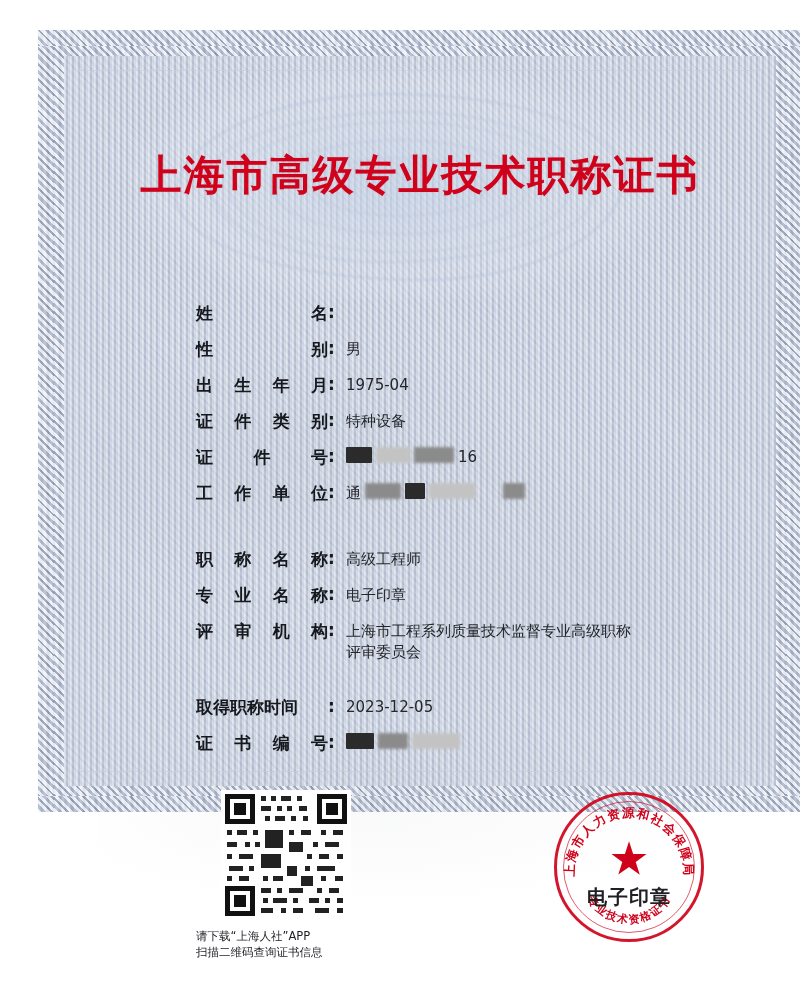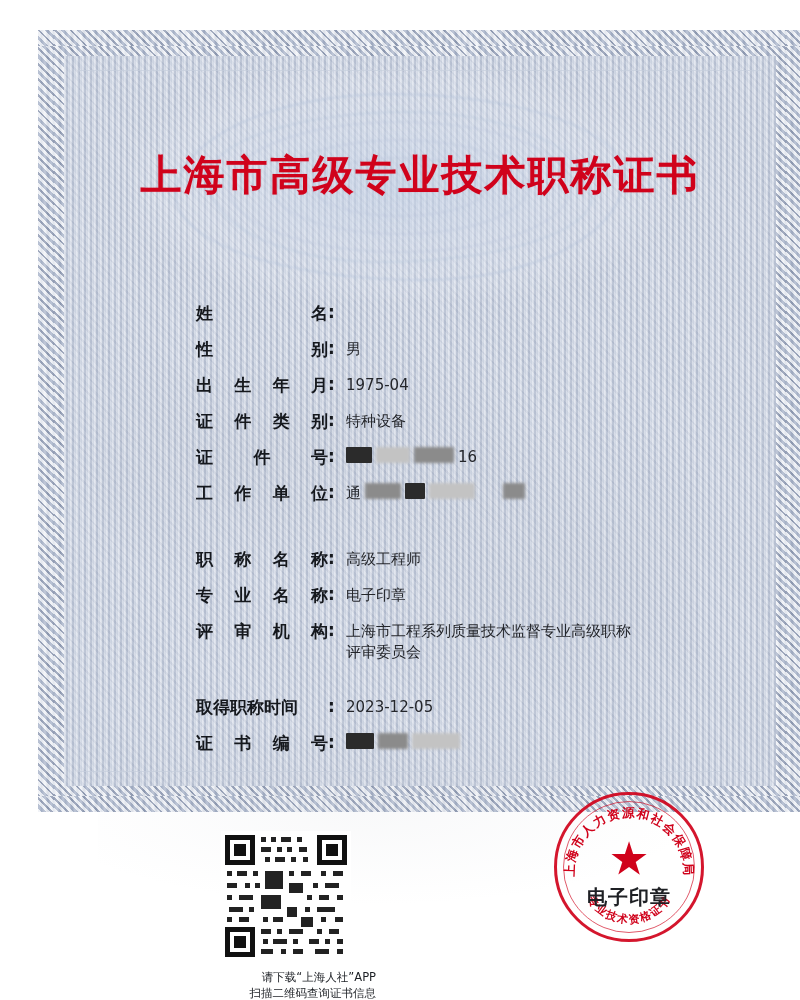--- a/index.html
+++ b/index.html
@@ -211,22 +211,21 @@
   .rd-blur  { filter: blur(1.4px); }
 
   .redact-line { display: inline-flex; align-items: flex-start; }
 
   
   .qr-wrap {
     position: absolute;
     left: 158px;
     top: 760px;
     width: 180px;
-    text-align: right;
-    margin-top: 41px;
+    text-align: left;
   }
   .qr {
     width: 130px;
     height: 130px;
     margin: 0 auto;
     position: relative;
     background: #ffffff;
     filter: blur(0.4px);
   }
   .qr-caption {

